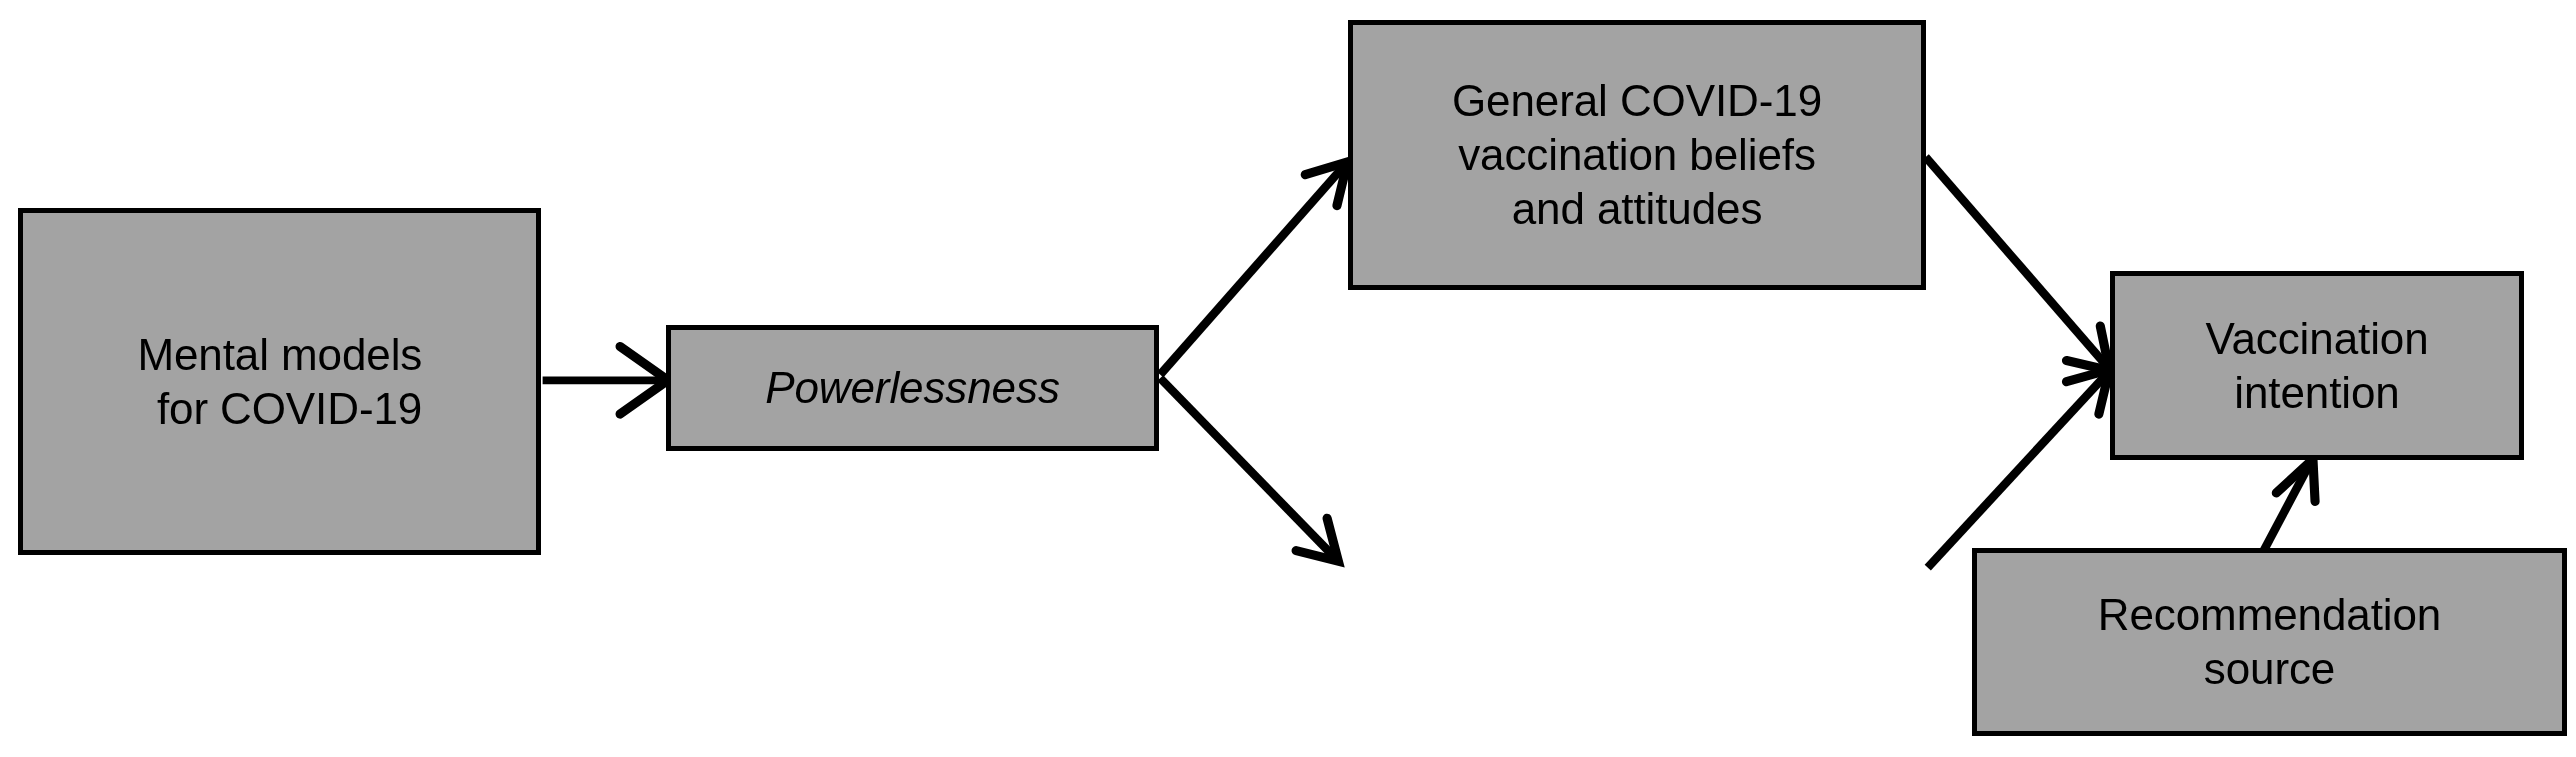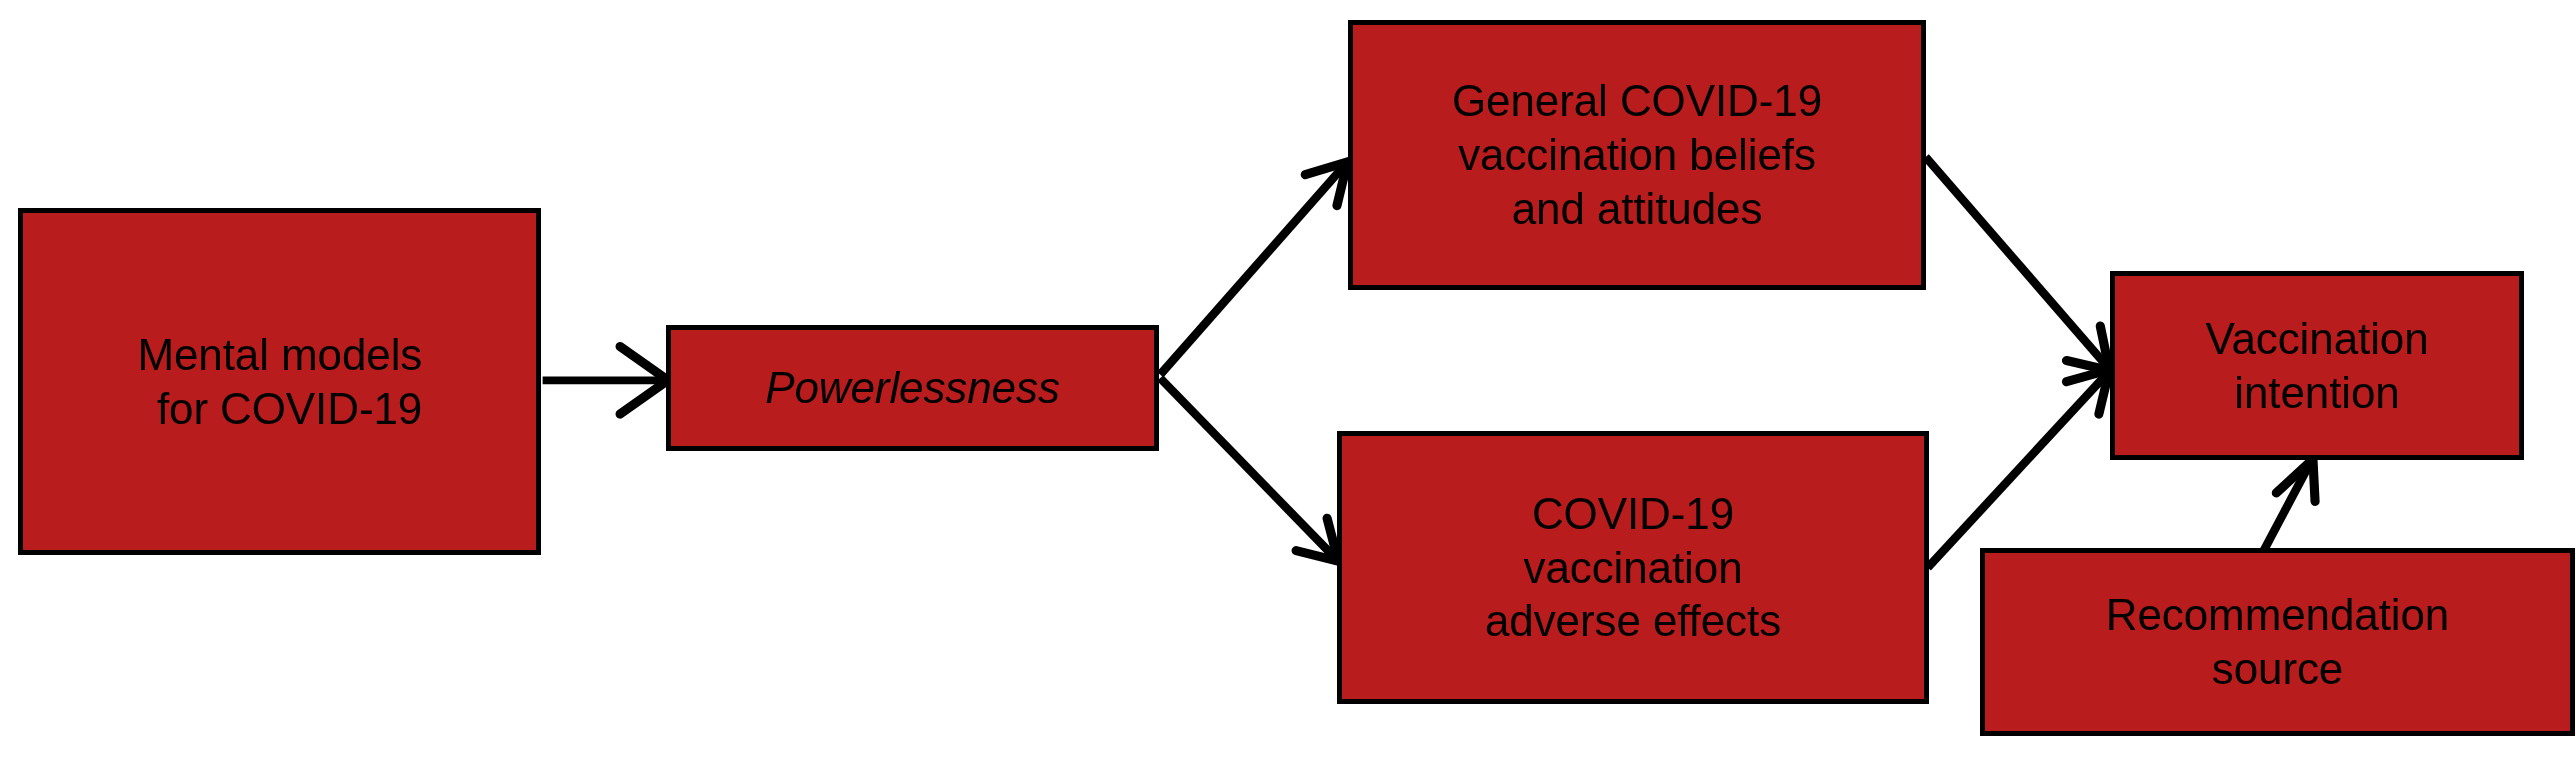--- a/index.html
+++ b/index.html
@@ -19,21 +19,21 @@
     position: absolute;
     left: 0;
     top: 0;
     width: 2576px;
     height: 757px;
     pointer-events: none;
   }
   .node {
     position: absolute;
     box-sizing: border-box;
-    background: #b91c1c;
+    background: #a3a3a3;
     border: 5px solid #000000;
     display: flex;
     align-items: center;
     justify-content: center;
     text-align: center;
     color: #000000;
     z-index: 2;
   }
   .node-label {
     font-size: 44px;
@@ -41,21 +41,21 @@
     letter-spacing: -0.1px;
     white-space: pre-line;
     padding: 0 10px;
   }
   
   #node-mental-models   { left: 18.3px;   top: 208px;  width: 523px; height: 347px; text-align: right; }
   #node-powerlessness   { left: 666px;  top: 325px;  width: 493px; height: 126px; font-style: italic; }
   #node-general-beliefs { left: 1348px; top: 20px;   width: 578px; height: 270px; }
   #node-adverse-effects { left: 1337px; top: 431px;  width: 592px; height: 273px; }
   #node-vacc-intention  { left: 2110px; top: 271px;  width: 414px; height: 189px; }
-  #node-recommendation  { left: 1972px; top: 548px;  width: 595px; height: 188px; margin-left: 8px; }
+  #node-recommendation  { left: 1972px; top: 548px;  width: 595px; height: 188px; }
 </style>
 </head>
 <body>
 
 <div id="diagram-root">
 
   <svg class="edge-layer" viewBox="0 0 3657 1075" width="2576" height="757" xmlns="http://www.w3.org/2000/svg">
 
     <g>
       <line x1="770" y1="540" x2="947" y2="540" stroke="#000" stroke-width="11" stroke-linecap="butt"></line>
@@ -96,25 +96,20 @@
   <div class="node" id="node-powerlessness">
     <span class="node-label">Powerlessness</span>
   </div>
 
   <div class="node" id="node-general-beliefs">
     <span class="node-label">General COVID-19
 vaccination beliefs
 and attitudes</span>
   </div>
 
-  <div class="node" id="node-adverse-effects">
-    <span class="node-label">COVID-19
-vaccination
-adverse effects</span>
-  </div>
 
   <div class="node" id="node-vacc-intention">
     <span class="node-label">Vaccination
 intention</span>
   </div>
 
   <div class="node" id="node-recommendation">
     <span class="node-label">Recommendation
 source</span>
   </div>

